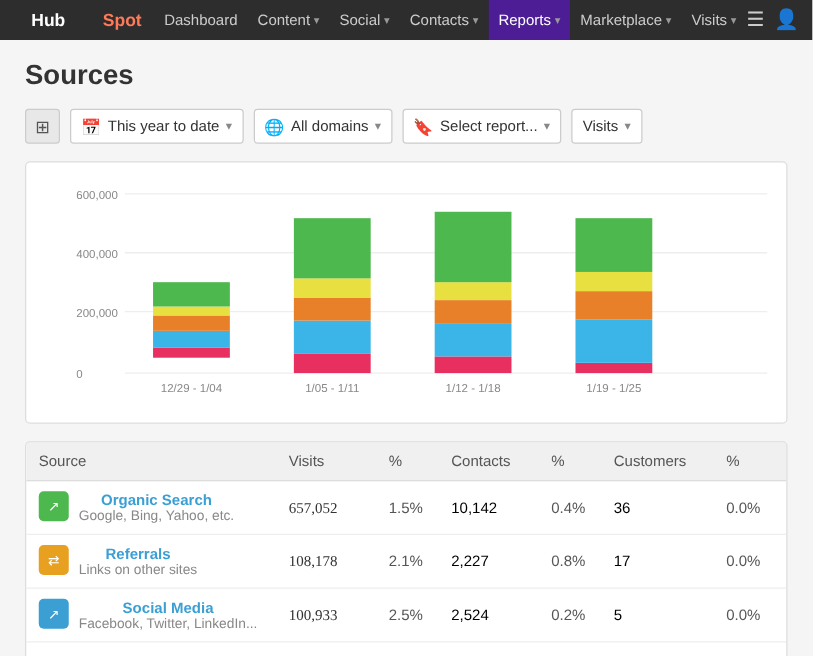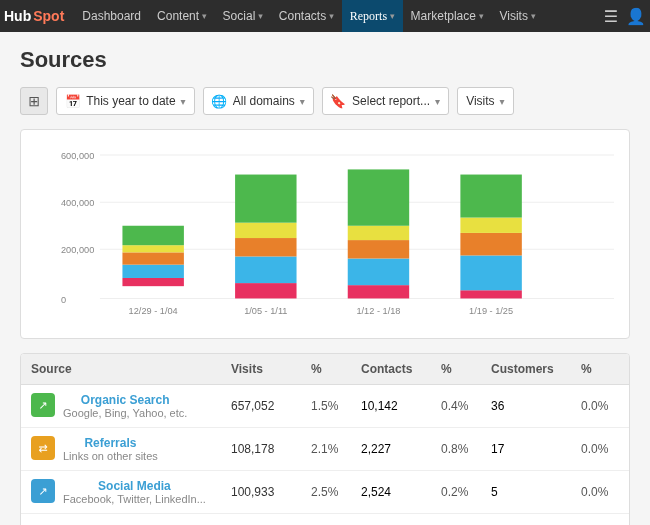--- a/index.html
+++ b/index.html
@@ -4,45 +4,45 @@
   <style>
     * { box-sizing: border-box; margin: 0; padding: 0; }
     body { font-family: Arial, Helvetica, sans-serif; font-size: 13px; background: #f0f0f0; width: 650px; height: 525px; overflow: hidden; }
 
     
     #top-nav {
       background: #2d2d2d;
       height: 32px;
       display: flex;
       align-items: center;
-      padding: 0 4px;
+      padding: 0 25px;
       gap: 0;
     }
     .nav-logo {
       margin-right: 10px;
       font-weight: bold;
       font-size: 14px;
       color: #ff7a59;
       display: flex;
       align-items: center;
       gap: 2px;
     }
     .nav-logo span.hub { color: #fff; }
-    .nav-logo span.spot { color: #ff7a59; }
+    .nav-logo span.spot { color: #ff7a59; margin-left: 28px; }
     .nav-item {
       color: #ccc;
       font-size: 12px;
       padding: 0 8px;
       height: 32px;
       display: flex;
       align-items: center;
       gap: 3px;
       cursor: pointer;
     }
-    .nav-item.active { color: #fff; background: #0c4a6e; font-family: Liberation Serif, serif; }
+    .nav-item.active { color: #fff; background: #4c1d95; }
     .nav-item .caret { font-size: 9px; color: #999; }
     .nav-spacer { flex: 1; }
     .nav-icons { display: flex; gap: 8px; align-items: center; }
     .nav-icon-btn { color: #ccc; font-size: 16px; cursor: pointer; }
 
     
     #page { background: #f5f5f5; padding: 15px 20px; height: calc(525px - 32px); overflow-y: auto; }
 
     
     .page-header { display: flex; justify-content: space-between; align-items: center; margin-bottom: 14px; }
@@ -116,21 +116,21 @@
       border-radius: 4px;
       overflow: hidden;
     }
     .table-header-row {
       display: grid;
       grid-template-columns: 200px 80px 50px 80px 50px 90px 50px 36px;
       background: #f0f0f0;
       border-bottom: 1px solid #ddd;
       padding: 8px 10px;
       font-size: 12px;
-      font-weight: bold;
+      font-weight: normal;
       color: #555;
     }
     .table-row {
       display: grid;
       grid-template-columns: 200px 80px 50px 80px 50px 90px 50px 36px;
       border-bottom: 1px solid #eee;
       padding: 8px 10px;
       align-items: center;
     }
     .table-row:last-child { border-bottom: none; }
@@ -140,21 +140,21 @@
       height: 24px;
       border-radius: 4px;
       display: flex;
       align-items: center;
       justify-content: center;
       font-size: 12px;
       flex-shrink: 0;
     }
     .source-name { font-size: 12px; color: #3b9fd4; font-weight: bold; display: block; cursor: pointer; text-align: center; }
     .source-sub { font-size: 11px; color: #888; display: block; }
-    .cell-value { font-size: 12px; color: #333; }
+    .cell-value { font-size: 12px; color: #333; font-family: Liberation Serif, serif; }
     .cell-link { font-size: 12px; color: #000000; cursor: pointer; }
     .cell-pct { font-size: 12px; color: #555; }
     .table-header-col { font-size: 12px; color: #555; }
   </style>
 </head>
 <body>
 
 <nav id="top-nav">
   <div class="nav-logo">
     <span class="hub">Hub</span>

